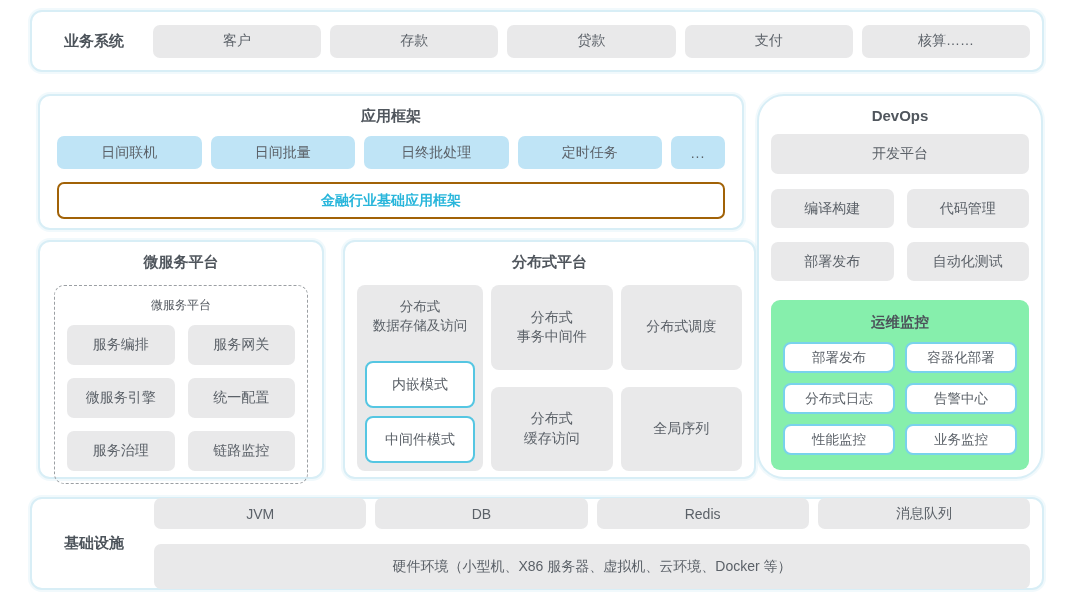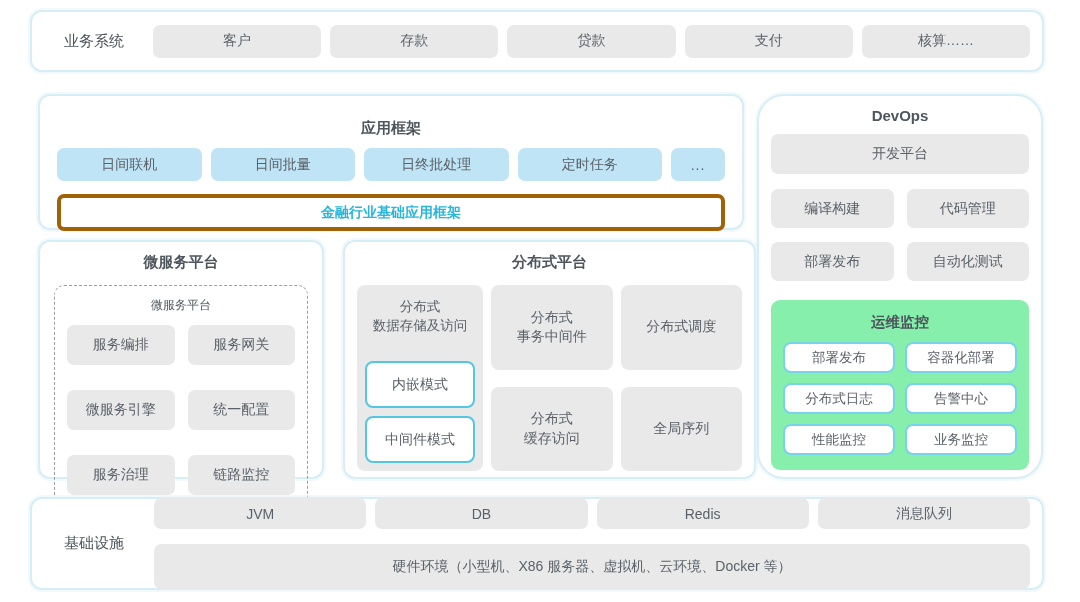--- a/index.html
+++ b/index.html
@@ -16,21 +16,21 @@
     position: absolute;
     background: #ffffff;
     border: 2px solid #d8eef6;
     border-radius: 12px;
     box-sizing: border-box;
     box-shadow: 0 0 0 2px rgba(216, 238, 246, 0.35);
   }
   .side-label {
     flex: 0 0 100px;
     text-align: center;
-    font-weight: normal;
+    font-weight: bold;
     font-size: 15px;
     color: #4d545b;
   }
   .box {
     display: flex;
     align-items: center;
     justify-content: center;
     font-size: 14px;
     color: #5b6168;
     border-radius: 7px;
@@ -45,27 +45,27 @@
     color: #50565d;
     padding: 11px 0 10px;
   }
   .preline { white-space: pre-line; text-align: center; line-height: 1.4; }
 
   
   .biz { left: 30px; top: 10px; width: 1014px; height: 62px; display: flex; align-items: center; padding: 0 12px; gap: 9px; }
   .biz .box { flex: 1; height: 33px; }
 
   
-  .appfw { left: 38px; top: 94px; width: 706px; height: 136px; padding: 12px 17px; }
+  .appfw { left: 38px; top: 94px; width: 706px; height: 136px; padding: 0 17px; }
   .chip-row { display: flex; gap: 9px; }
   .chip { flex: 1; height: 33px; }
   .chip-ellipsis { flex: 0 0 54px; letter-spacing: 1px; }
   .base-box {
     margin-top: 13px; height: 37px;
-    border: 4px solid #a16207; border-radius: 7px;
+    border: 2px solid #a16207; border-radius: 7px;
     display: flex; align-items: center; justify-content: center;
     color: #29b6db; font-weight: bold; font-size: 14px;
     box-sizing: border-box; background: #ffffff;
   }
 
   
   .devops { left: 757px; top: 94px; width: 286px; height: 385px; padding: 0 12px; border-radius: 27px; }
   .devops .wide { height: 40px; }
   .tools { margin-top: 15px; display: grid; grid-template-columns: 1fr 1fr; gap: 14px 13px; }
   .tools .box { height: 39px; }
@@ -82,21 +82,21 @@
   }
 
   
   .micro { left: 38px; top: 240px; width: 286px; height: 239px; }
   .dashed {
     margin: 3px 14px 0;
     border: 1px dashed #9b9fa3; border-radius: 10px;
     padding: 6px 12px 12px;
   }
   .dashed-title { text-align: center; font-size: 12px; color: #50565d; padding: 5px 0 11px; }
-  .micro-grid { display: grid; grid-template-columns: 1fr 1fr; gap: 25px 13px; }
+  .micro-grid { display: grid; grid-template-columns: 1fr 1fr; gap: 13px 13px; }
   .micro-grid .box { height: 40px; }
 
   
   .dist { left: 331px; top: 240px; width: 413px; height: 239px; padding: 0 12px; margin-left: 12px; }
   .dist-body { display: flex; gap: 8px; margin-top: 3px; height: 186px; }
   .storage-col {
     flex: 0 0 126px; background: #e9e9ea; border-radius: 8px;
     padding: 13px 8px 8px; box-sizing: border-box;
     display: flex; flex-direction: column;
   }

